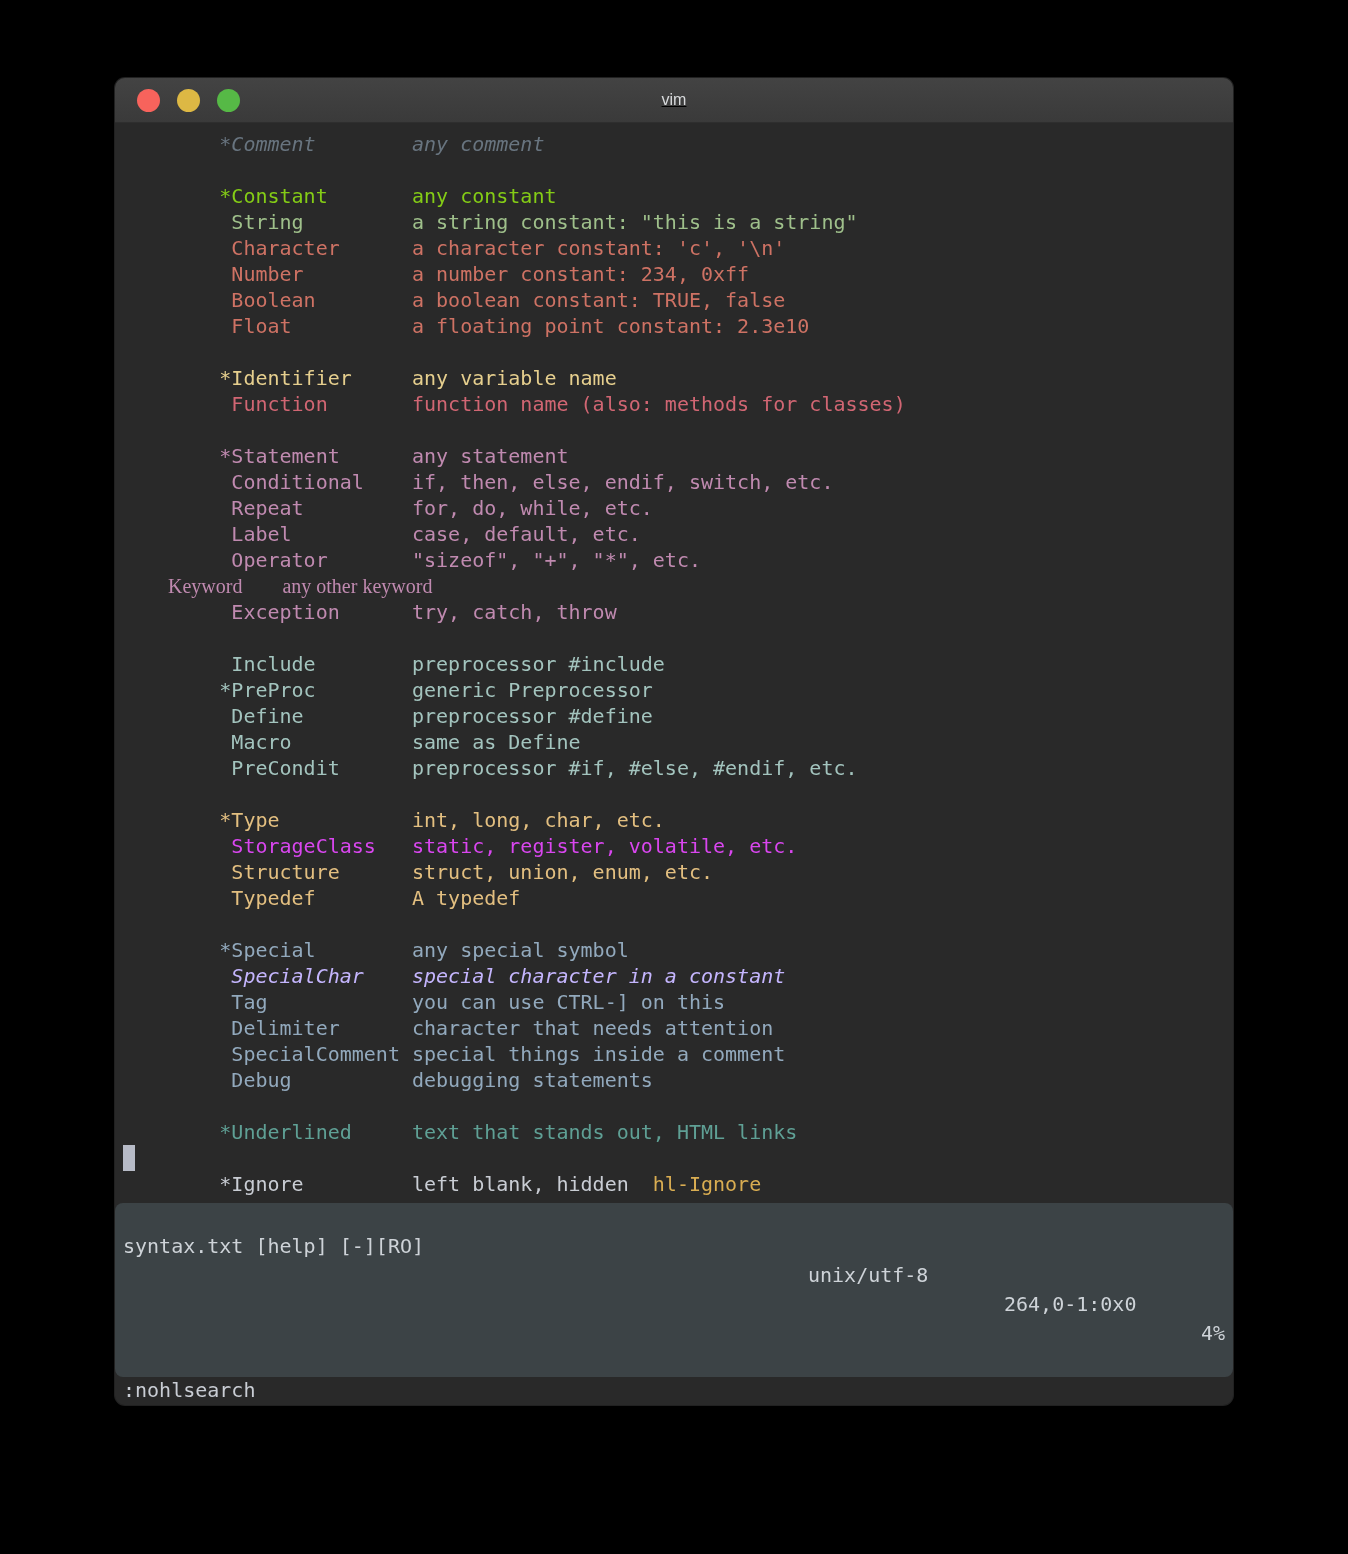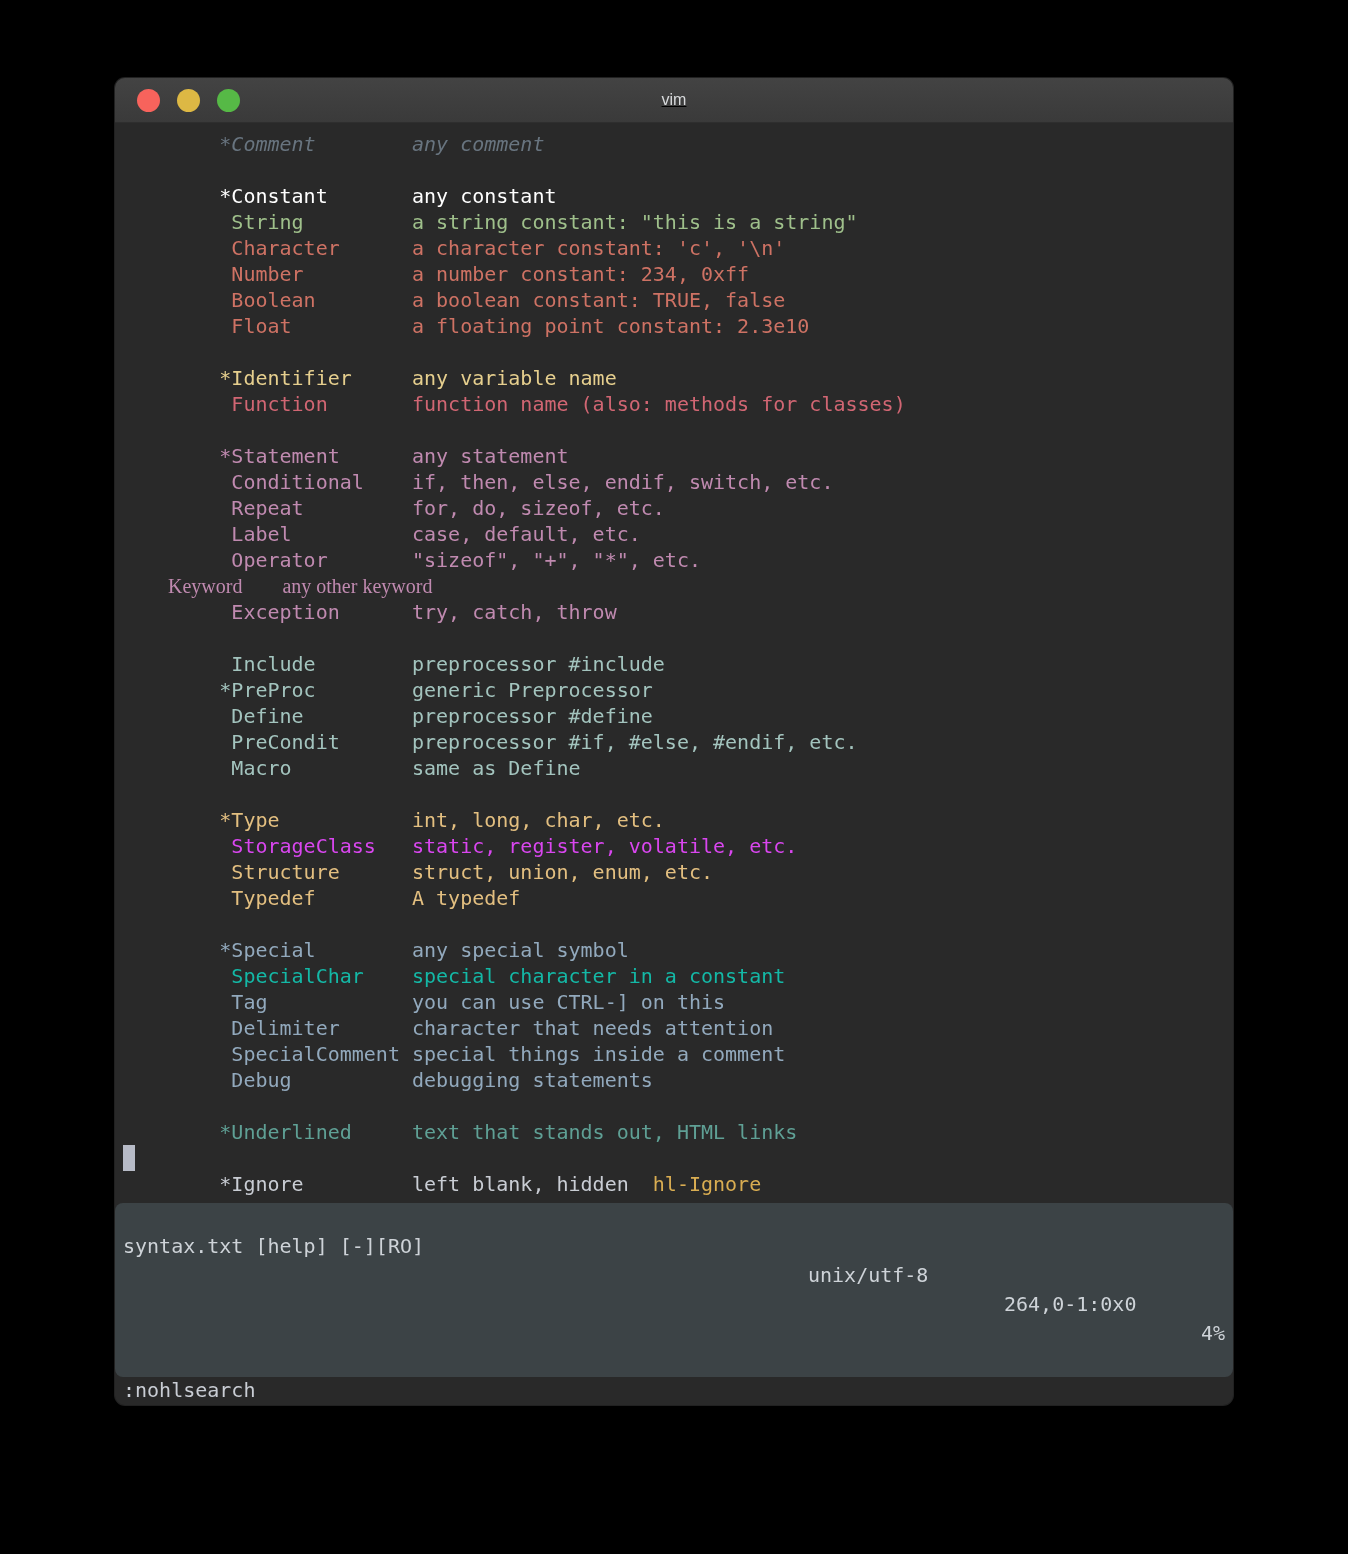--- a/index.html
+++ b/index.html
@@ -60,51 +60,51 @@
       <span class="tl red"></span>
       <span class="tl yellow"></span>
       <span class="tl green"></span>
     </div>
     <div class="title">vim</div>
   </div>
 
   <div class="buffer" id="buffer">
       <div class="line"><span class="seg italic" style="color: rgb(104, 116, 127);">        *Comment        any comment</span></div>
       <div class="line"></div>
-      <div class="line"><span class="seg" style="color: #ffffff;">        *Constant       any constant</span></div>
+      <div class="line"><span class="seg" style="color: #84cc16;">        *Constant       any constant</span></div>
       <div class="line"><span class="seg" style="color: rgb(159, 192, 139);">         String         a string constant: "this is a string"</span></div>
       <div class="line"><span class="seg" style="color: rgb(206, 114, 100);">         Character      a character constant: 'c', '\n'</span></div>
       <div class="line"><span class="seg" style="color: rgb(206, 114, 100);">         Number         a number constant: 234, 0xff</span></div>
       <div class="line"><span class="seg" style="color: rgb(206, 114, 100);">         Boolean        a boolean constant: TRUE, false</span></div>
       <div class="line"><span class="seg" style="color: rgb(206, 114, 100);">         Float          a floating point constant: 2.3e10</span></div>
       <div class="line"></div>
       <div class="line"><span class="seg" style="color: rgb(230, 207, 142);">        *Identifier     any variable name</span></div>
       <div class="line"><span class="seg" style="color: rgb(209, 102, 115);">         Function       function name (also: methods for classes)</span></div>
       <div class="line"></div>
       <div class="line"><span class="seg" style="color: rgb(192, 138, 176);">        *Statement      any statement</span></div>
       <div class="line"><span class="seg" style="color: rgb(192, 138, 176);">         Conditional    if, then, else, endif, switch, etc.</span></div>
-      <div class="line"><span class="seg" style="color: rgb(192, 138, 176);">         Repeat         for, do, sizeof, etc.</span></div>
+      <div class="line"><span class="seg" style="color: rgb(192, 138, 176);">         Repeat         for, do, while, etc.</span></div>
       <div class="line"><span class="seg" style="color: rgb(192, 138, 176);">         Label          case, default, etc.</span></div>
       <div class="line"><span class="seg" style="color: rgb(192, 138, 176);">         Operator       "sizeof", "+", "*", etc.</span></div>
       <div class="line"><span class="seg" style="color: rgb(192, 138, 176); font-family: Liberation Serif, serif;">         Keyword        any other keyword</span></div>
       <div class="line"><span class="seg" style="color: rgb(192, 138, 176);">         Exception      try, catch, throw</span></div>
       <div class="line"></div>
       <div class="line"><span class="seg" style="color: rgb(163, 196, 190);">         Include        preprocessor #include</span></div>
       <div class="line"><span class="seg" style="color: rgb(163, 196, 190);">        *PreProc        generic Preprocessor</span></div>
       <div class="line"><span class="seg" style="color: rgb(163, 196, 190);">         Define         preprocessor #define</span></div>
+      <div class="line"><span class="seg" style="color: rgb(163, 196, 190);">         Macro          same as Define</span></div>
       <div class="line"><span class="seg" style="color: rgb(163, 196, 190);">         PreCondit      preprocessor #if, #else, #endif, etc.</span></div>
-      <div class="line"><span class="seg" style="color: rgb(163, 196, 190);">         Macro          same as Define</span></div>
       <div class="line"></div>
       <div class="line"><span class="seg" style="color: rgb(227, 191, 128);">        *Type           int, long, char, etc.</span></div>
       <div class="line"><span class="seg" style="color: #d946ef; margin-top: 8px;">         StorageClass   static, register, volatile, etc.</span></div>
       <div class="line"><span class="seg" style="color: rgb(227, 191, 128);">         Structure      struct, union, enum, etc.</span></div>
       <div class="line"><span class="seg" style="color: rgb(227, 191, 128);">         Typedef        A typedef</span></div>
       <div class="line"></div>
       <div class="line"><span class="seg" style="color: rgb(146, 169, 189);">        *Special        any special symbol</span></div>
-      <div class="line"><span class="seg" style="color: #14b8a6;">         SpecialChar    special character in a constant</span></div>
+      <div class="line"><span class="seg" style="color: #c4b5fd; font-style: italic;">         SpecialChar    special character in a constant</span></div>
       <div class="line"><span class="seg" style="color: rgb(146, 169, 189);">         Tag            you can use CTRL-] on this</span></div>
       <div class="line"><span class="seg" style="color: rgb(146, 169, 189);">         Delimiter      character that needs attention</span></div>
       <div class="line"><span class="seg" style="color: rgb(146, 169, 189);">         SpecialComment special things inside a comment</span></div>
       <div class="line"><span class="seg" style="color: rgb(146, 169, 189);">         Debug          debugging statements</span></div>
       <div class="line"></div>
       <div class="line"><span class="seg" style="color: rgb(95, 160, 149);">        *Underlined     text that stands out, HTML links</span></div>
       <div class="line"><span class="cursor" style="background: rgb(183, 187, 199);"> </span></div>
       <div class="line"><span class="seg" style="color: rgb(201, 205, 212);">        *Ignore         left blank, hidden</span><span>  </span><span class="seg" style="color: rgb(217, 173, 82);">hl-Ignore</span></div>
       <div class="line"></div>
     </div>

